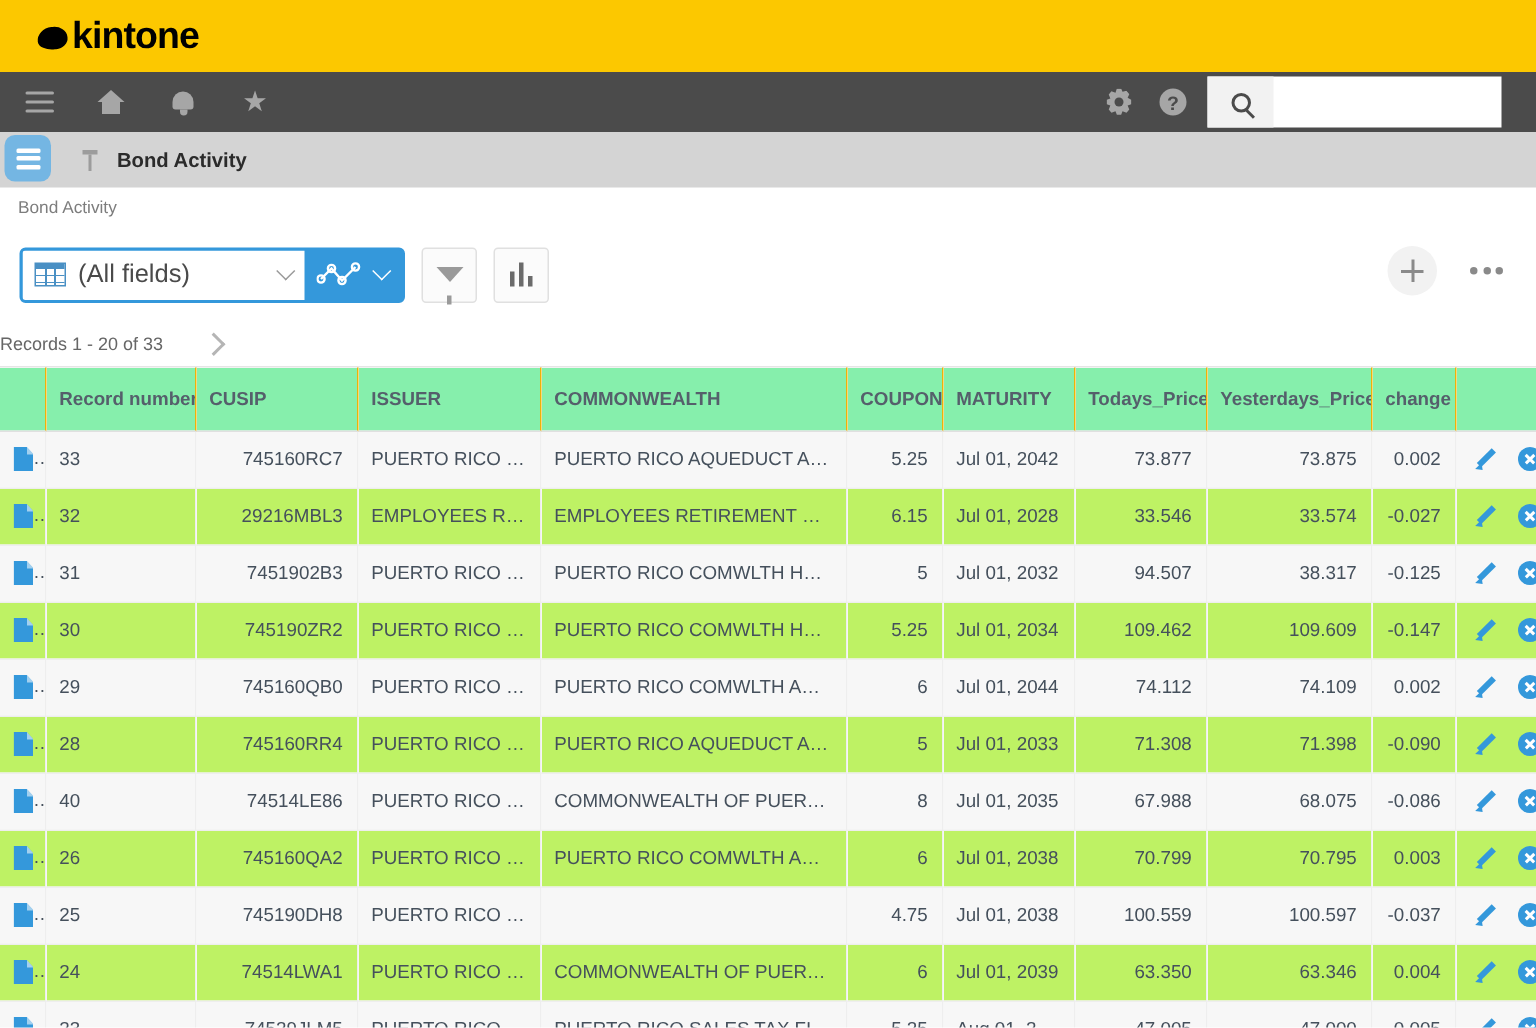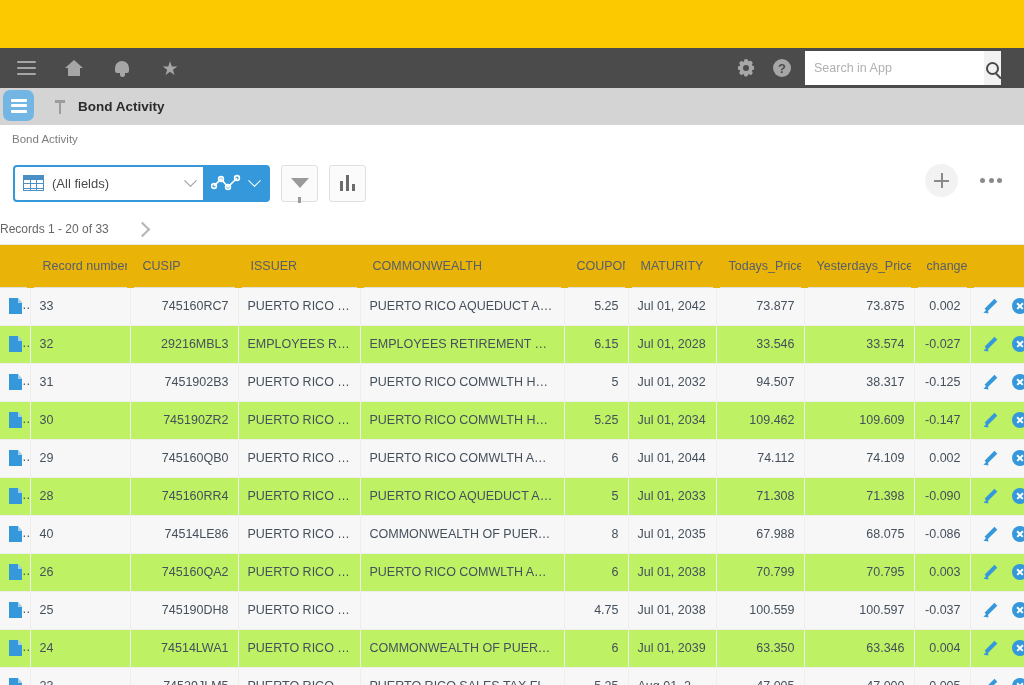--- a/index.html
+++ b/index.html
@@ -341,21 +341,21 @@
   .grid-ico {
     width: 21px; height: 16px;
     border: 1.5px solid #4a90c4;
     position: relative;
     flex: 0 0 auto;
     background:
       linear-gradient(to right, transparent 32%, #4a90c4 32%, #4a90c4 38%, transparent 38%, transparent 64%, #4a90c4 64%, #4a90c4 70%, transparent 70%),
       linear-gradient(to bottom, #4a90c4 0, #4a90c4 26%, transparent 26%, transparent 52%, #4a90c4 52%, #4a90c4 58%, transparent 58%, transparent 84%, #4a90c4 84%, #4a90c4 90%, transparent 90%);
   }
   .view-label {
-    font-size: 13px;
+    font-size: 17px;
     color: #4a4a4a;
     flex: 1;
   }
   .caret-dn {
     width: 9px; height: 9px;
     border-right: 1.6px solid #9a9a9a;
     border-bottom: 1.6px solid #9a9a9a;
     transform: rotate(45deg) translate(-2px,-2px);
     flex: 0 0 auto;
   }
@@ -472,25 +472,25 @@
   .table-wrap {
     border-top: 1px solid #e5e5e5;
   }
   table.grid {
     width: 100%;
     border-collapse: collapse;
     table-layout: fixed;
   }
   table.grid th {
     height: 42px;
-    background: #eab308;
-    border-right: 7px solid #eab308;
+    background: #86efac;
+    border-right: 1px solid #eab308;
     border-bottom: 1px solid #e0e0e0;
     font-size: 12.5px;
-    font-weight: normal;
+    font-weight: bold;
     color: #555f6b;
     text-align: left;
     padding: 0 9px;
     white-space: nowrap;
     overflow: hidden;
   }
   table.grid th.num { text-align: right; }
   table.grid td {
     height: 38px;
     border-right: 1px solid #eeeeee;
@@ -576,20 +576,24 @@
     width: 8px; height: 1.8px;
     background: #ffffff;
   }
   .delx::before { transform: translate(-50%,-50%) rotate(45deg); }
   .delx::after  { transform: translate(-50%,-50%) rotate(-45deg); }
 </style>
 </head>
 <body>
 
 <div class="topbar">
+  <div class="logo-wrap">
+    <div class="logo-blob"></div>
+    <div class="logo-text">kintone</div>
+  </div>
 </div>
 
 <div class="navbar">
   <div class="nav-left">
     <div class="nav-ico">
       <div class="hamburger">
           <i></i>
           <i></i>
           <i></i>
         </div>
@@ -601,21 +605,20 @@
       <div class="bell"></div>
     </div>
     <div class="nav-ico">
       <div class="star-ico">★</div>
     </div>
   </div>
   <div class="nav-right">
     <div class="gear"></div>
     <div class="help">?</div>
     <div class="search-box">
-      <input type="text" placeholder="Search in App" style="">
       <div class="search-btn">
         <div class="mag"></div>
       </div>
     </div>
   </div>
 </div>
 
 <div class="appbar">
   <div class="app-icon">
       <i></i>

